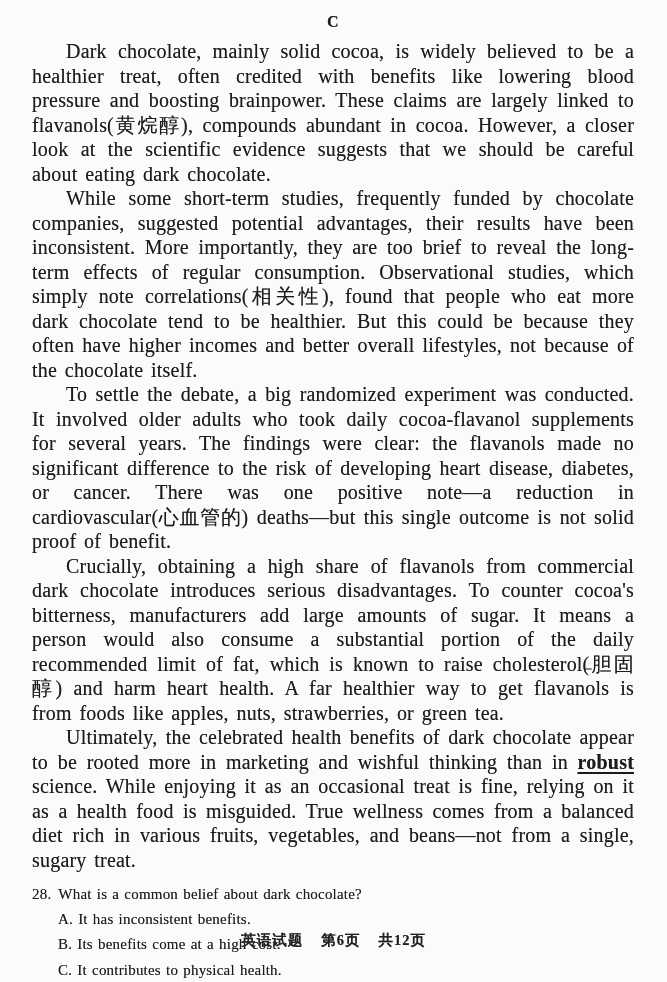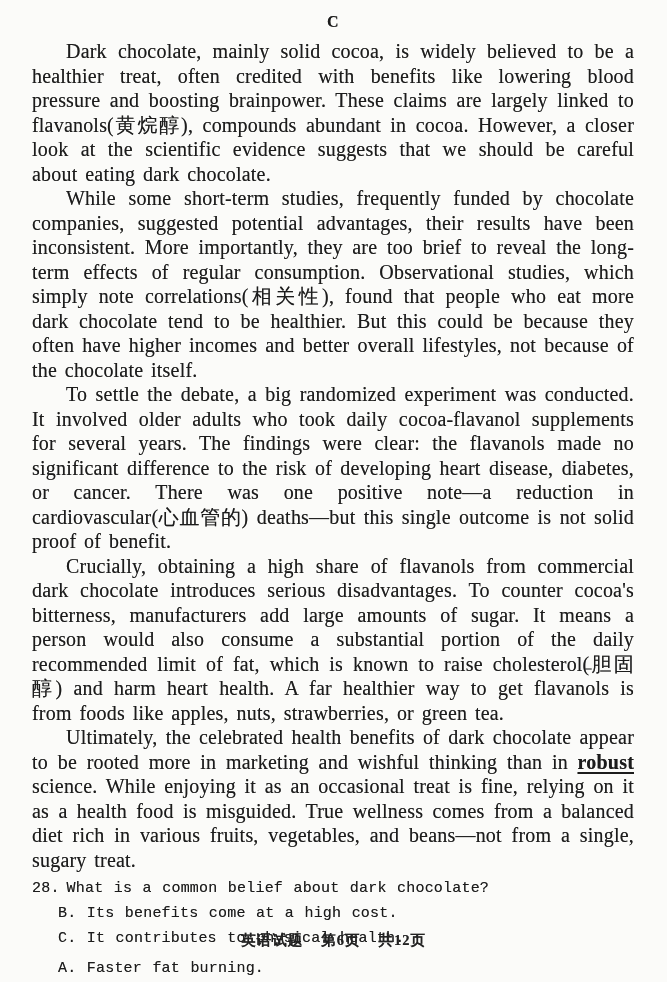--- a/index.html
+++ b/index.html
@@ -51,21 +51,21 @@
   .q-head {
     line-height: 25px;
     padding-left: 26px;
     text-indent: -26px;
   }
   .q-num { margin-right: 7px; }
   .option {
     padding-left: 26px;
     line-height: 25.4px;
   }
-  .question { margin-top: 4px; font-family: Liberation Mono, monospace; }
+  .question { margin-top: 10px; }
   .footer {
     position: absolute;
     left: 0;
     right: 0;
     bottom: 32px;
     text-align: center;
     font-size: 14.5px;
     font-weight: 700;
     letter-spacing: 1px;
     color: #222;
@@ -93,20 +93,21 @@
     <p>While some short-term studies, frequently funded by chocolate companies, suggested potential advantages, their results have been inconsistent. More importantly, they are too brief to reveal the long-term effects of regular consumption. Observational studies, which simply note correlations(相关性), found that people who eat more dark chocolate tend to be healthier. But this could be because they often have higher incomes and better overall lifestyles, not because of the chocolate itself.</p>
     <p>To settle the debate, a big randomized experiment was conducted. It involved older adults who took daily cocoa-flavanol supplements for several years. The findings were clear: the flavanols made no significant difference to the risk of developing heart disease, diabetes, or cancer. There was one positive note—a reduction in cardiovascular(心血管的) deaths—but this single outcome is not solid proof of benefit.</p>
     <p>Crucially, obtaining a high share of flavanols from commercial dark chocolate introduces serious disadvantages. To counter cocoa's bitterness, manufacturers add large amounts of sugar. It means a person would also consume a substantial portion of the daily recommended limit of fat, which is known to raise cholesterol(胆固醇) and harm heart health. A far healthier way to get flavanols is from foods like apples, nuts, strawberries, or green tea.</p>
     <p><span>Ultimately, the celebrated health benefits of dark chocolate appear to be rooted more in marketing and wishful thinking than in </span><span class="emph">robust</span><span> science. While enjoying it as an occasional treat is fine, relying on it as a health food is misguided. True wellness comes from a balanced diet rich in various fruits, vegetables, and beans—not from a single, sugary treat.</span></p>
   </div>
 
   <div class="questions">
 
     <div class="question">
       <div class="q-head"><span class="q-num">28.</span><span>What is a common belief about dark chocolate?</span></div>
+      <div class="option">A. It has inconsistent benefits.</div>
       <div class="option">B. Its benefits come at a high cost.</div>
       <div class="option">C. It contributes to physical health.</div>
     </div>
 
     <div class="question">
       <div class="option">A. Faster fat burning.</div>
       <div class="option">B. Resistance to cholesterol.</div>
     </div>
 
   </div>

